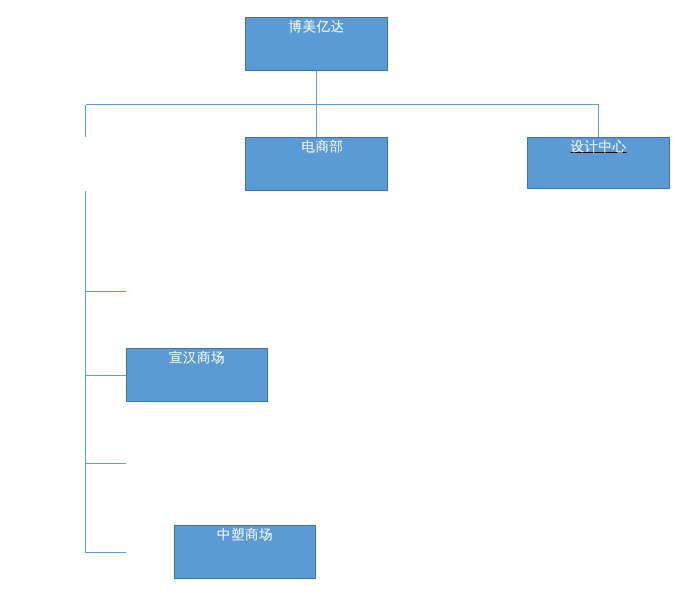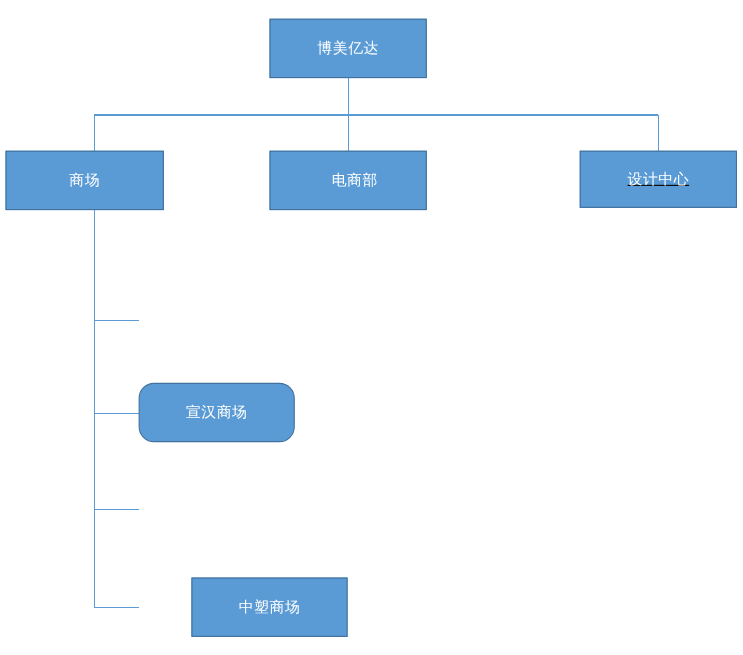--- a/index.html
+++ b/index.html
@@ -32,21 +32,21 @@
     pointer-events: none;
   }
 
   
   .node {
     position: absolute;
     box-sizing: border-box;
     background: #5B9BD5;
     border: 1px solid #41719C;
     display: flex;
-    align-items: center;
+    align-items: flex-start;
     justify-content: center;
     z-index: 2;
   }
   .node-label {
     color: #ffffff;
     font-size: 13.5px;
     line-height: 1.2;
     letter-spacing: 0.5px;
     white-space: nowrap;
     text-align: center;
@@ -82,34 +82,31 @@
       <line x1="85.5" y1="375.5" x2="126" y2="375.5"></line>
       <line x1="85.5" y1="463.5" x2="126" y2="463.5"></line>
       <line x1="85.5" y1="552.5" x2="126" y2="552.5"></line>
     </g>
   </svg>
 
   <div class="node level-0" style="left:245px; top:17px; width:143px; height:54px;">
     <span class="node-label">博美亿达</span>
   </div>
 
-  <div class="node level-1" style="left:5px; top:137px; width:144px; height:54px;">
-    <span class="node-label">商场</span>
-  </div>
 
   <div class="node level-1" style="left:245px; top:137px; width:143px; height:54px;padding-left:12px;">
     <span class="node-label">电商部</span>
   </div>
 
   <div class="node level-1" style="left:527px; top:137px; width:143px; height:52px;text-decoration:underline;">
     <span class="node-label">设计中心</span>
   </div>
 
 
-  <div class="node level-2" style="left:126px; top:348px; width:142px; height:54px;border-radius:14px;">
+  <div class="node level-2" style="left:126px; top:348px; width:142px; height:54px;">
     <span class="node-label">宣汉商场</span>
   </div>
 
 
   <div class="node level-2" style="left:126px; top:525px; width:142px; height:54px;margin-left:48px;">
     <span class="node-label">中塑商场</span>
   </div>
 
 </div>
 

